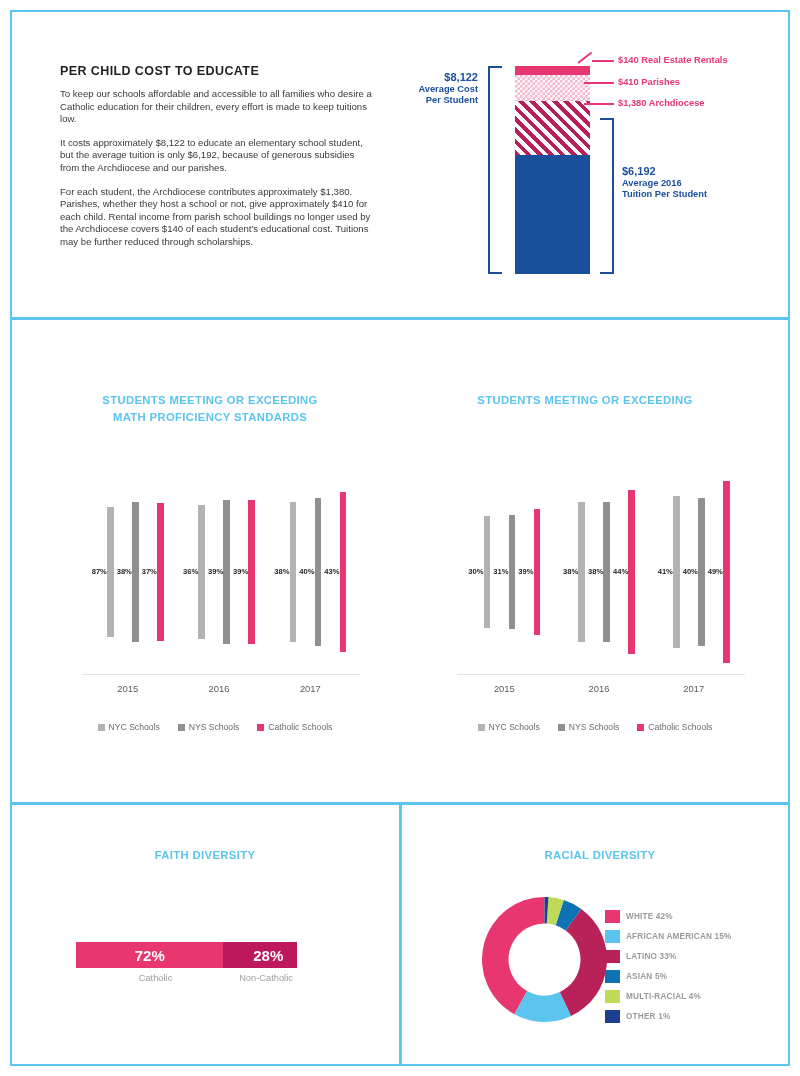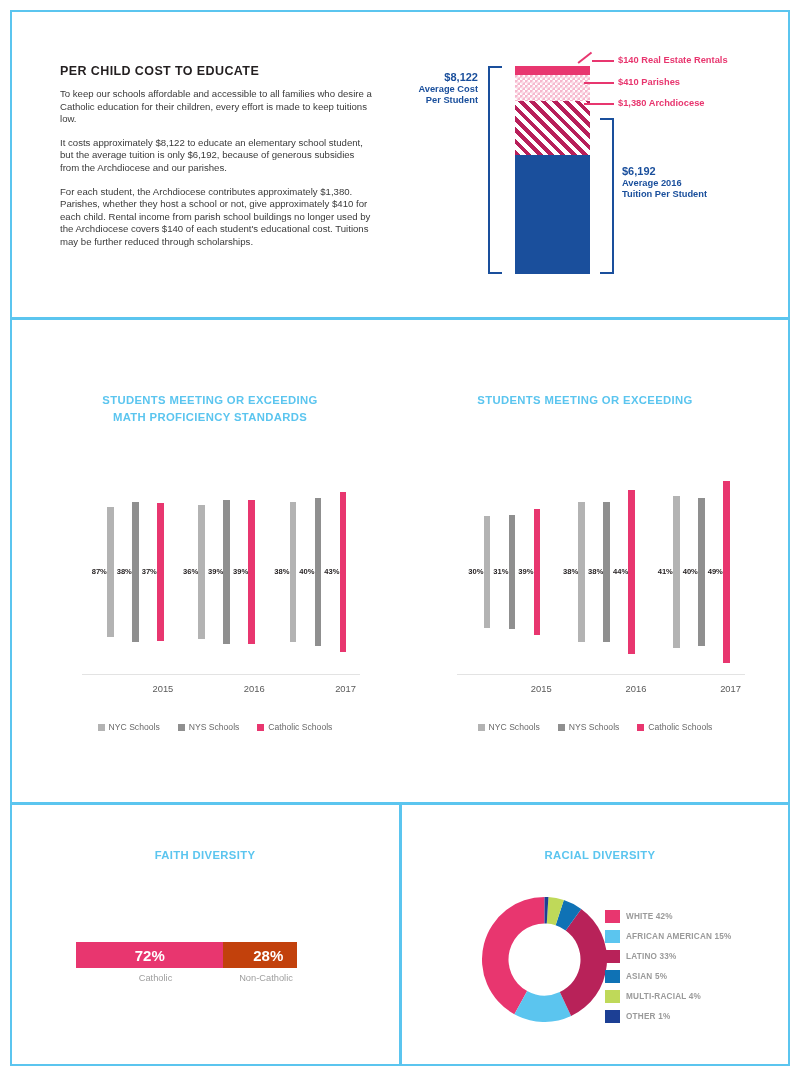--- a/index.html
+++ b/index.html
@@ -94,36 +94,36 @@
   .axis{position:absolute;left:12px;right:0;bottom:25px;height:1px;background:#e3e3e3;}
   .groups{position:absolute;left:12px;right:4px;bottom:26px;top:0;display:flex;}
   .group{flex:1;display:flex;align-items:flex-end;justify-content:center;gap:3px;position:relative;}
   .bar-wrap{width:22px;display:flex;flex-direction:row;align-items:center;justify-content:flex-end;height:100%;}
   .bar-val{font-size:7.6px;font-weight:bold;color:#231f20;margin-bottom:2px;}
   .bar{width:22px;}
   .bar.nyc{background:#b3b3b3;}
   .bar.nys{background:#8f8f8f;}
   .bar.cath{background:#e8366f;}
   .xlabels{position:absolute;left:12px;right:4px;bottom:6px;display:flex;}
-  .xlabel{flex:1;text-align:right;font-size:9.4px;color:#5a5a5a;}
+  .xlabel{flex:1;text-align:center;font-size:9.4px;color:#5a5a5a;}
 
   .legend{position:absolute;display:flex;justify-content:center;gap:18px;}
   .lg-math{left:70px;top:722px;width:290px;}
   .lg-ela{left:445px;top:722px;width:300px;}
   .lg-item{display:flex;align-items:center;gap:4px;font-size:8.6px;color:#6a6a6a;}
   .lg-sw{width:7px;height:7px;display:inline-block;}
 
   
   .fd-title{position:absolute;left:60px;top:849px;width:290px;text-align:center;
     color:#5bc5ef;font-size:11.3px;font-weight:bold;letter-spacing:.35px;}
   .fd-bar{position:absolute;left:76px;top:942px;width:221px;height:26px;display:flex;}
   .fd-seg{display:flex;align-items:center;justify-content:center;
     color:#ffffff;font-size:15px;font-weight:bold;}
   .fd-cath{background:#e8366f;}
-  .fd-non{background:#c2410c;padding-left:16px;}
+  .fd-non{background:#be185d;padding-left:16px;}
   .fd-labels{position:absolute;left:76px;top:973px;width:221px;height:14px;}
   .fd-lb{position:absolute;font-size:9.3px;color:#9e9e9e;}
   .fd-lb-1{left:0;width:159px;text-align:center;}
   .fd-lb-2{left:159px;width:62px;text-align:center;}
 
   
   .rd-title{position:absolute;left:440px;top:849px;width:320px;text-align:center;
     color:#5bc5ef;font-size:11.3px;font-weight:bold;letter-spacing:.35px;}
   .donut{position:absolute;left:482px;top:897px;width:125px;height:125px;}
   .rd-legend{position:absolute;left:605px;top:906px;width:170px;}

